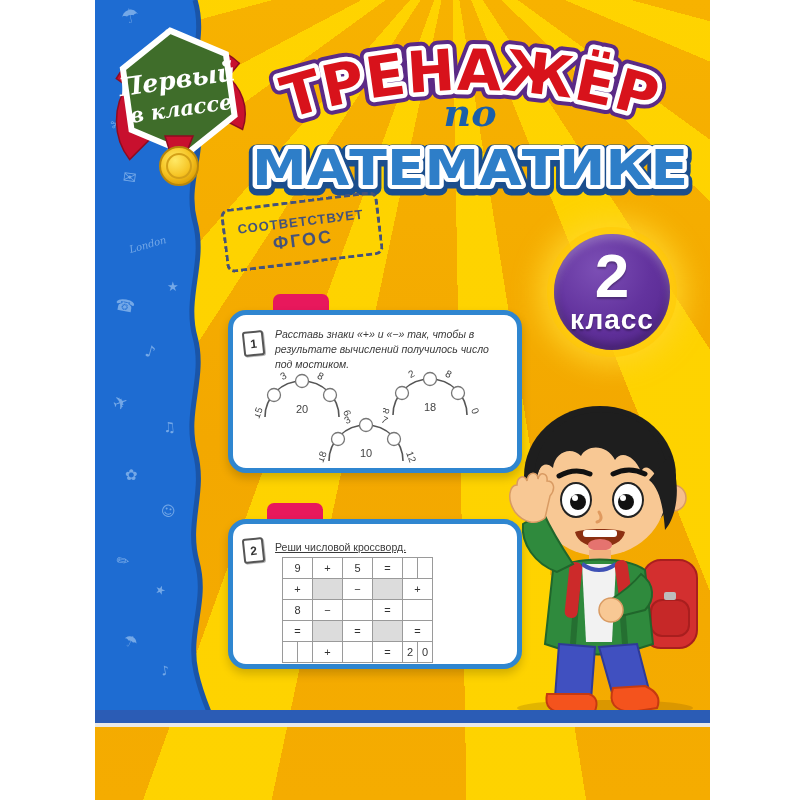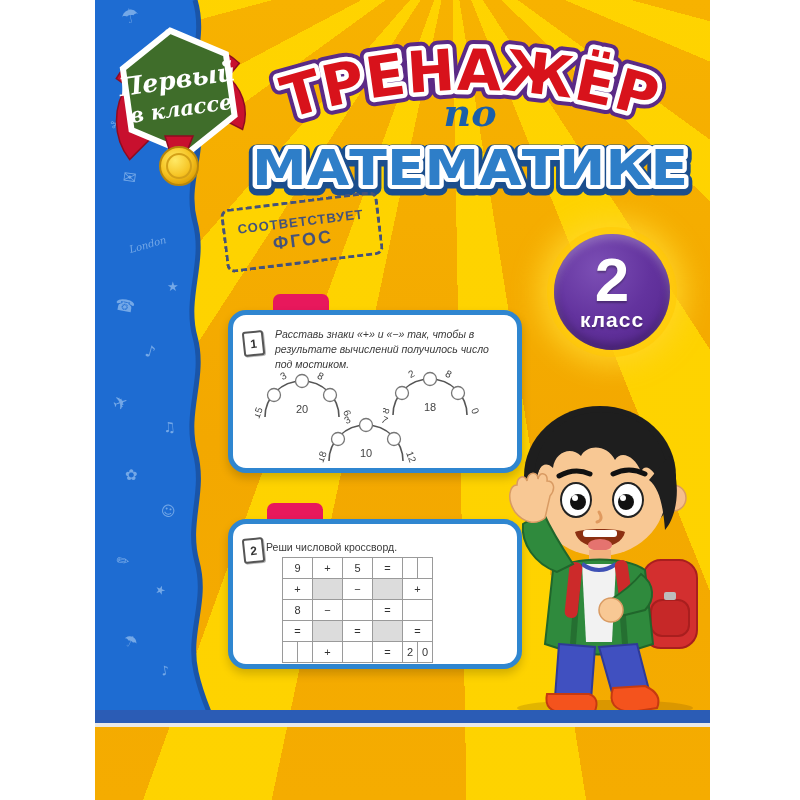--- a/index.html
+++ b/index.html
@@ -31,21 +31,21 @@
     display:flex;flex-direction:column;align-items:center;justify-content:center;color:#44527A;}
   .stamp .l1{font-size:13px;font-weight:bold;letter-spacing:1px;}
   .stamp .l2{font-size:18px;font-weight:bold;letter-spacing:2px;margin-top:1px;}
   
   .grade{position:absolute;left:459px;top:234px;width:116px;height:116px;border-radius:50%;
     background:radial-gradient(circle at 38% 30%,#7C4FB5 0%,#63339E 48%,#53248B 100%);
     box-shadow:0 0 0 7px rgba(255,200,0,.5),0 0 28px 16px rgba(255,214,40,.85),
       inset 0 5px 8px rgba(255,255,255,.25),inset 0 -6px 10px rgba(0,0,0,.25);
     display:flex;flex-direction:column;align-items:center;justify-content:center;color:#fff;}
   .grade .num{font-size:62px;font-weight:bold;line-height:.9;text-shadow:0 2px 2px rgba(0,0,0,.3);}
-  .grade .lbl{font-size:21px;font-weight:bold;letter-spacing:1px;text-shadow:0 2px 2px rgba(0,0,0,.3);}
+  .grade .lbl{font-size:28px;font-weight:bold;letter-spacing:1px;text-shadow:0 2px 2px rgba(0,0,0,.3);}
   
   .tab{position:absolute;width:56px;height:22px;background:#E8185C;border-radius:7px 7px 0 0;}
   .card{position:absolute;background:#fff;border:5px solid #2F86D0;border-radius:18px;
     box-shadow:0 5px 10px rgba(0,0,0,.18);}
   .card1{left:133px;top:310px;width:284px;height:153px;}
   .tab1{left:178px;top:294px;}
   .card2{left:133px;top:519px;width:284px;height:140px;}
   .tab2{left:172px;top:503px;}
   .task-icon{position:absolute;width:17px;height:21px;background:#fff;border:2px solid #555;
     border-radius:3px;transform:rotate(-6deg);display:flex;align-items:center;justify-content:center;
@@ -185,21 +185,21 @@
         <text x="30" y="12" font-size="10" transform="rotate(-28 30 12)" text-anchor="middle">3</text>
         <text x="64" y="12" font-size="10" transform="rotate(28 64 12)" text-anchor="middle">7</text>
         <text x="89" y="47" font-size="10" transform="rotate(70 89 47)" text-anchor="middle">12</text>
         <text x="47" y="46" font-size="11" text-anchor="middle">10</text>
       </svg>
     </div>
 
     <div class="tab tab2"></div>
     <div class="card card2">
       <div class="task-icon" style="left:10px;top:14px;">2</div>
-      <div class="task-text" style="left:33px;top:16px;">Реши числовой кроссворд.</div>
+      <div class="task-text" style="left:42px;top:16px;text-decoration:underline;">Реши числовой кроссворд.</div>
       <div class="grid">
         <div class="xrow">
           <div class="xcell">9</div>
           <div class="xcell">+</div>
           <div class="xcell">5</div>
           <div class="xcell">=</div>
           <div class="xcell split">
             <div class="half"></div>
             <div class="half"></div>
           </div>

